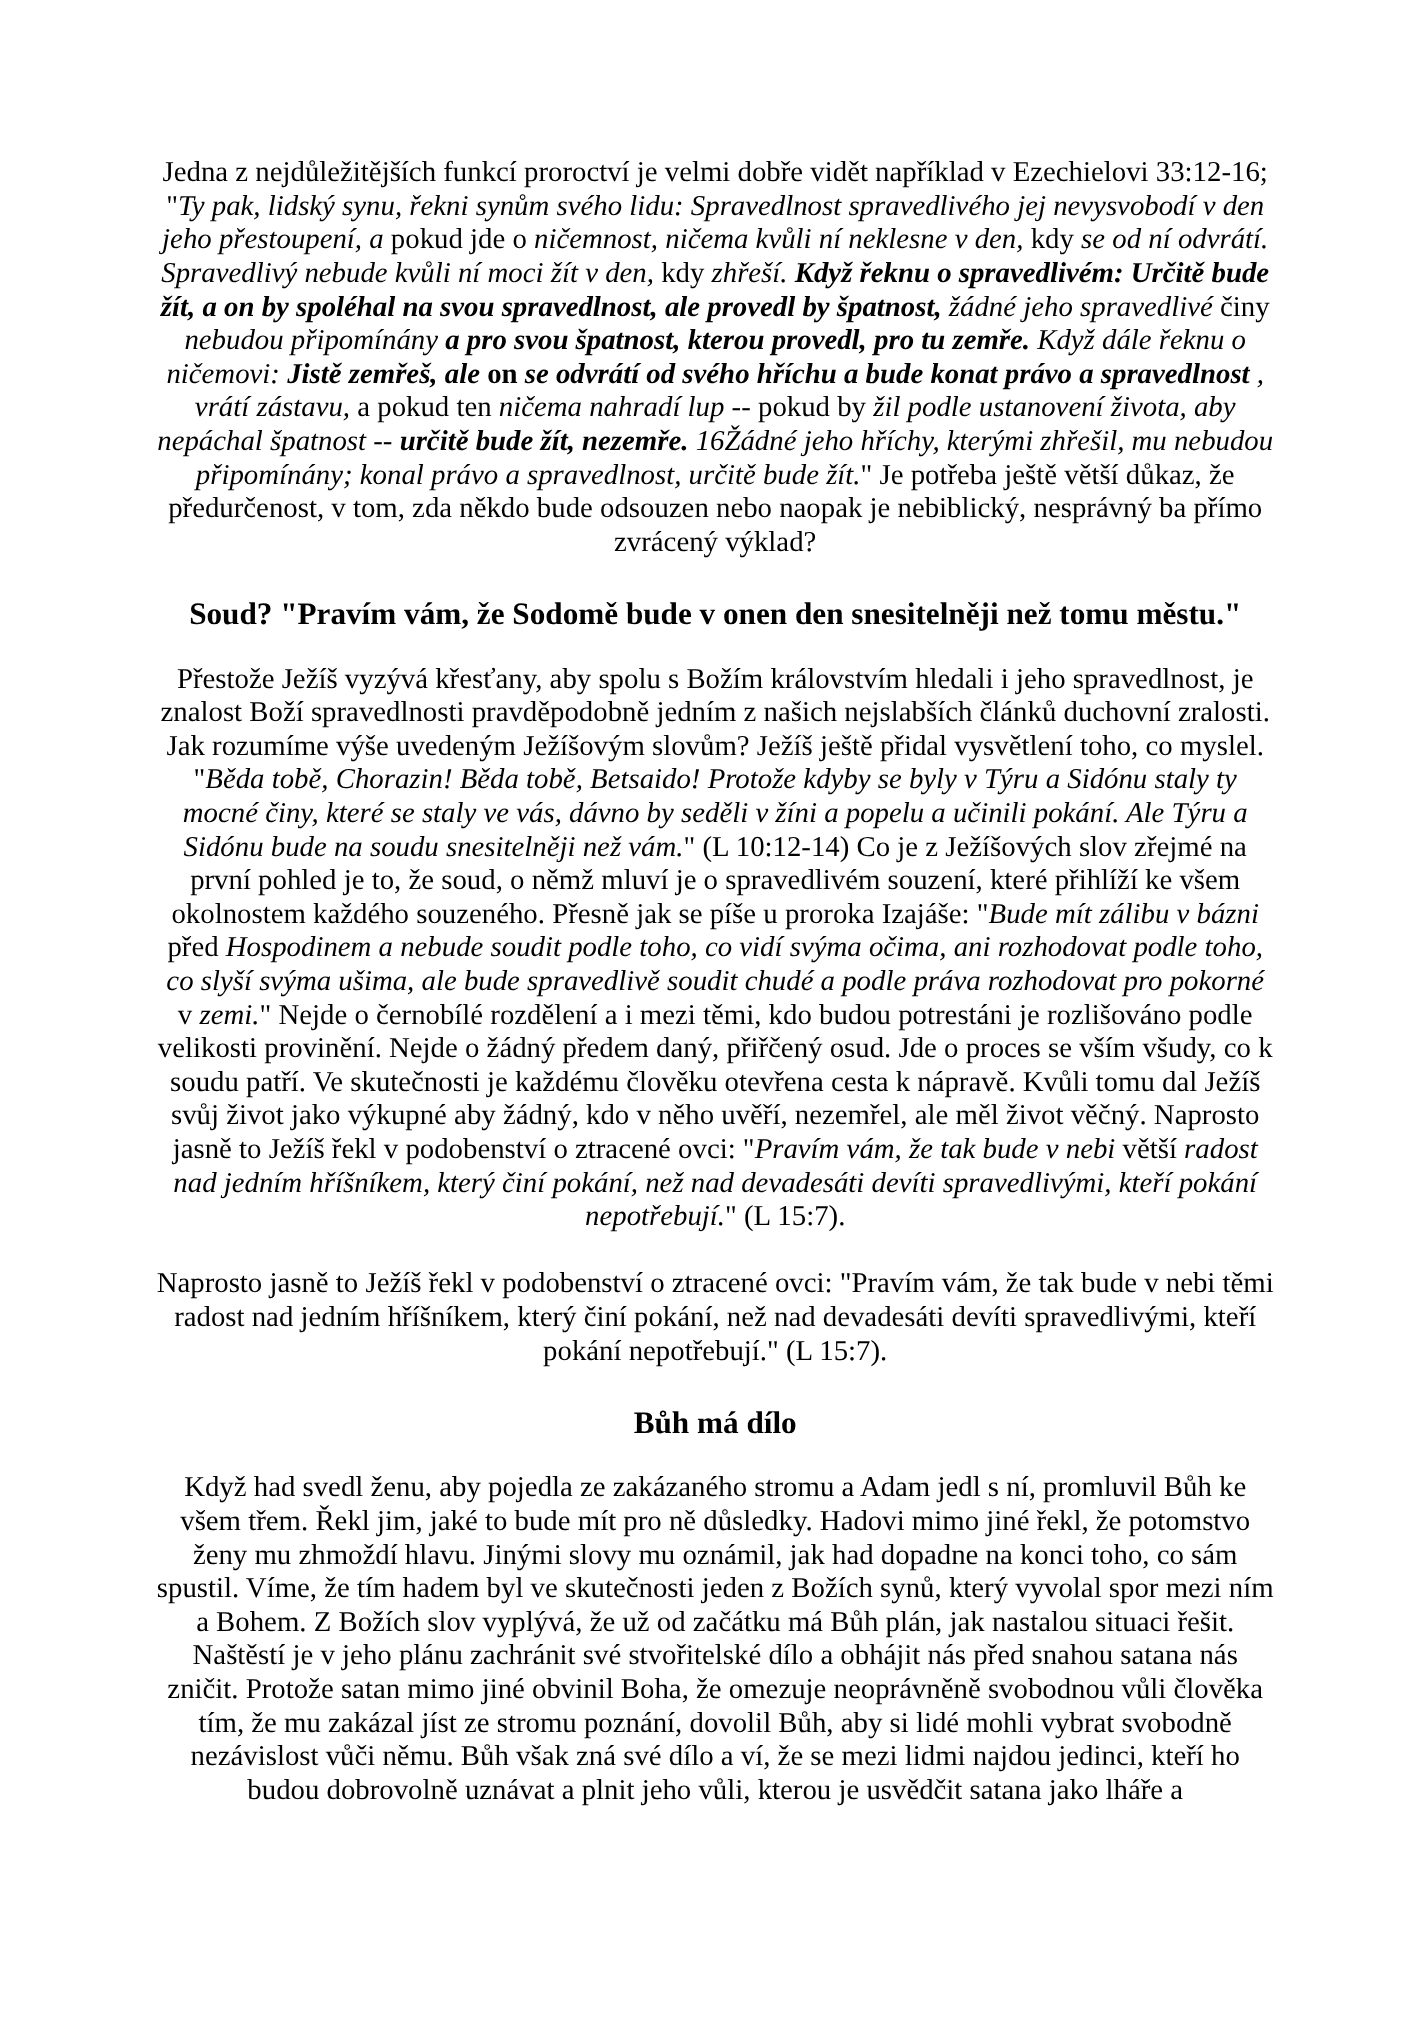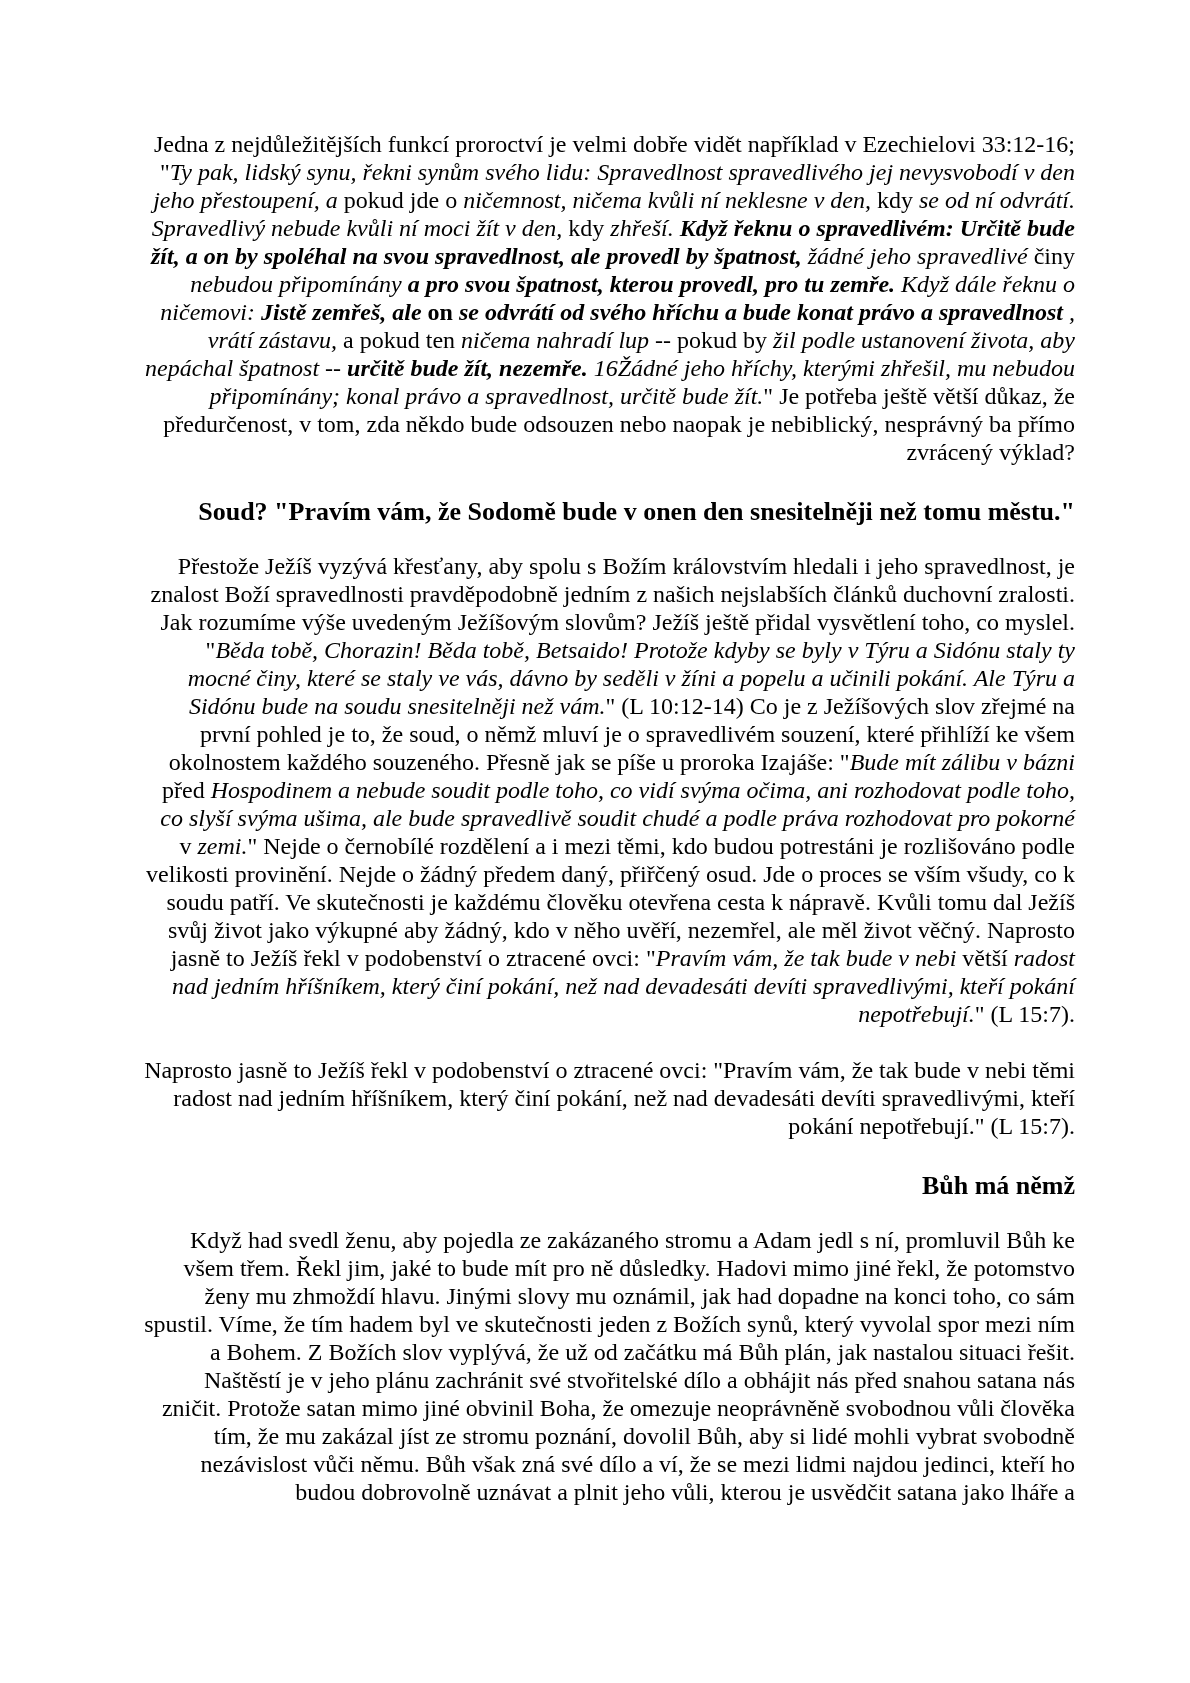--- a/index.html
+++ b/index.html
@@ -15,26 +15,26 @@
     color: #000000;
     overflow: hidden;
   }
   .page {
     position: absolute;
     inset: 0;
     background: #ffffff;
   }
   .doc {
     position: absolute;
-    left: 143px;
+    left: 130px;
     top: 130px;
     width: 932px;
     font-size: 24px;
     line-height: 28px;
-    text-align: right;
+    text-align: center;
   }
   p.para {
     margin: 0 0 28px 0;
   }
   h2.head {
     font-size: 26px;
     line-height: 36px;
     font-weight: bold;
     margin: 6px 0 22px 0;
   }
@@ -45,16 +45,16 @@
 </style>
 </head>
 <body>
 
 <main class="page">
   <article class="doc">
       <p class="para"><span class="run-r">Jedna z nejdůležitějších funkcí proroctví je velmi dobře vidět například v Ezechielovi 33:12-16; "</span><span class="run-i">Ty pak, lidský synu, řekni synům svého lidu: Spravedlnost spravedlivého jej nevysvobodí v den jeho přestoupení, a </span><span class="run-r">pokud jde o </span><span class="run-i">ničemnost, ničema kvůli ní neklesne v den, </span><span class="run-r">kdy </span><span class="run-i">se od ní odvrátí. Spravedlivý nebude kvůli ní moci žít v den, </span><span class="run-r">kdy </span><span class="run-i">zhřeší. </span><span class="run-bi">Když řeknu o spravedlivém: Určitě bude žít, a on by spoléhal na svou spravedlnost, ale provedl by špatnost, </span><span class="run-i">žádné jeho spravedlivé </span><span class="run-r">činy </span><span class="run-i">nebudou připomínány </span><span class="run-bi">a pro svou špatnost, kterou provedl, pro tu zemře. </span><span class="run-i">Když dále řeknu o ničemovi: </span><span class="run-bi">Jistě zemřeš, ale </span><span class="run-b">on </span><span class="run-bi">se odvrátí od svého hříchu a bude konat právo a spravedlnost </span><span class="run-i">, vrátí zástavu, </span><span class="run-r">a pokud ten </span><span class="run-i">ničema nahradí lup </span><span class="run-r">-- pokud by </span><span class="run-i">žil podle ustanovení života, aby nepáchal špatnost </span><span class="run-r">-- </span><span class="run-bi">určitě bude žít, nezemře. </span><span class="run-i">16Žádné jeho hříchy, kterými zhřešil, mu nebudou připomínány; konal právo a spravedlnost, určitě bude žít.</span><span class="run-r">" Je potřeba ještě větší důkaz, že předurčenost, v tom, zda někdo bude odsouzen nebo naopak je nebiblický, nesprávný ba přímo zvrácený výklad?</span></p>
       <h2 class="head"><span class="run-b">Soud? "Pravím vám, že Sodomě bude v onen den snesitelněji než tomu městu."</span></h2>
       <p class="para"><span class="run-r">Přestože Ježíš vyzývá křesťany, aby spolu s Božím královstvím hledali i jeho spravedlnost, je znalost Boží spravedlnosti pravděpodobně jedním z našich nejslabších článků duchovní zralosti. Jak rozumíme výše uvedeným Ježíšovým slovům? Ježíš ještě přidal vysvětlení toho, co myslel. "</span><span class="run-i">Běda tobě, Chorazin! Běda tobě, Betsaido! Protože kdyby se byly v Týru a Sidónu staly ty mocné činy, které se staly ve vás, dávno by seděli v žíni a popelu a učinili pokání. Ale Týru a Sidónu bude na soudu snesitelněji než vám.</span><span class="run-r">" (L 10:12-14) Co je z Ježíšových slov zřejmé na první pohled je to, že soud, o němž mluví je o spravedlivém souzení, které přihlíží ke všem okolnostem každého souzeného. Přesně jak se píše u proroka Izajáše: "</span><span class="run-i">Bude mít zálibu v bázni </span><span class="run-r">před </span><span class="run-i">Hospodinem a nebude soudit podle toho, co vidí svýma očima, ani rozhodovat podle toho, co slyší svýma ušima, ale bude spravedlivě soudit chudé a podle práva rozhodovat pro pokorné </span><span class="run-r">v </span><span class="run-i">zemi.</span><span class="run-r">" Nejde o černobílé rozdělení a i mezi těmi, kdo budou potrestáni je rozlišováno podle velikosti provinění. Nejde o žádný předem daný, přiřčený osud. Jde o proces se vším všudy, co k soudu patří. Ve skutečnosti je každému člověku otevřena cesta k nápravě. Kvůli tomu dal Ježíš svůj život jako výkupné aby žádný, kdo v něho uvěří, nezemřel, ale měl život věčný. Naprosto jasně to Ježíš řekl v podobenství o ztracené ovci: "</span><span class="run-i">Pravím vám, že tak bude v nebi </span><span class="run-r">větší </span><span class="run-i">radost nad jedním hříšníkem, který činí pokání, než nad devadesáti devíti spravedlivými, kteří pokání nepotřebují.</span><span class="run-r">" (L 15:7).</span></p>
       <p class="para"><span class="run-r">Naprosto jasně to Ježíš řekl v podobenství o ztracené ovci: "Pravím vám, že tak bude v nebi těmi radost nad jedním hříšníkem, který činí pokání, než nad devadesáti devíti spravedlivými, kteří pokání nepotřebují." (L 15:7).</span></p>
-      <h2 class="head"><span class="run-b">Bůh má němž</span></h2>
+      <h2 class="head"><span class="run-b">Bůh má dílo</span></h2>
       <p class="para"><span class="run-r">Když had svedl ženu, aby pojedla ze zakázaného stromu a Adam jedl s ní, promluvil Bůh ke všem třem. Řekl jim, jaké to bude mít pro ně důsledky. Hadovi mimo jiné řekl, že potomstvo ženy mu zhmoždí hlavu. Jinými slovy mu oznámil, jak had dopadne na konci toho, co sám spustil. Víme, že tím hadem byl ve skutečnosti jeden z Božích synů, který vyvolal spor mezi ním a Bohem. Z Božích slov vyplývá, že už od začátku má Bůh plán, jak nastalou situaci řešit. Naštěstí je v jeho plánu zachránit své stvořitelské dílo a obhájit nás před snahou satana nás zničit. Protože satan mimo jiné obvinil Boha, že omezuje neoprávněně svobodnou vůli člověka tím, že mu zakázal jíst ze stromu poznání, dovolil Bůh, aby si lidé mohli vybrat svobodně nezávislost vůči němu. Bůh však zná své dílo a ví, že se mezi lidmi najdou jedinci, kteří ho budou dobrovolně uznávat a plnit jeho vůli, kterou je usvědčit satana jako lháře a</span></p>
     </article>
 </main>
 
 </body></html>

